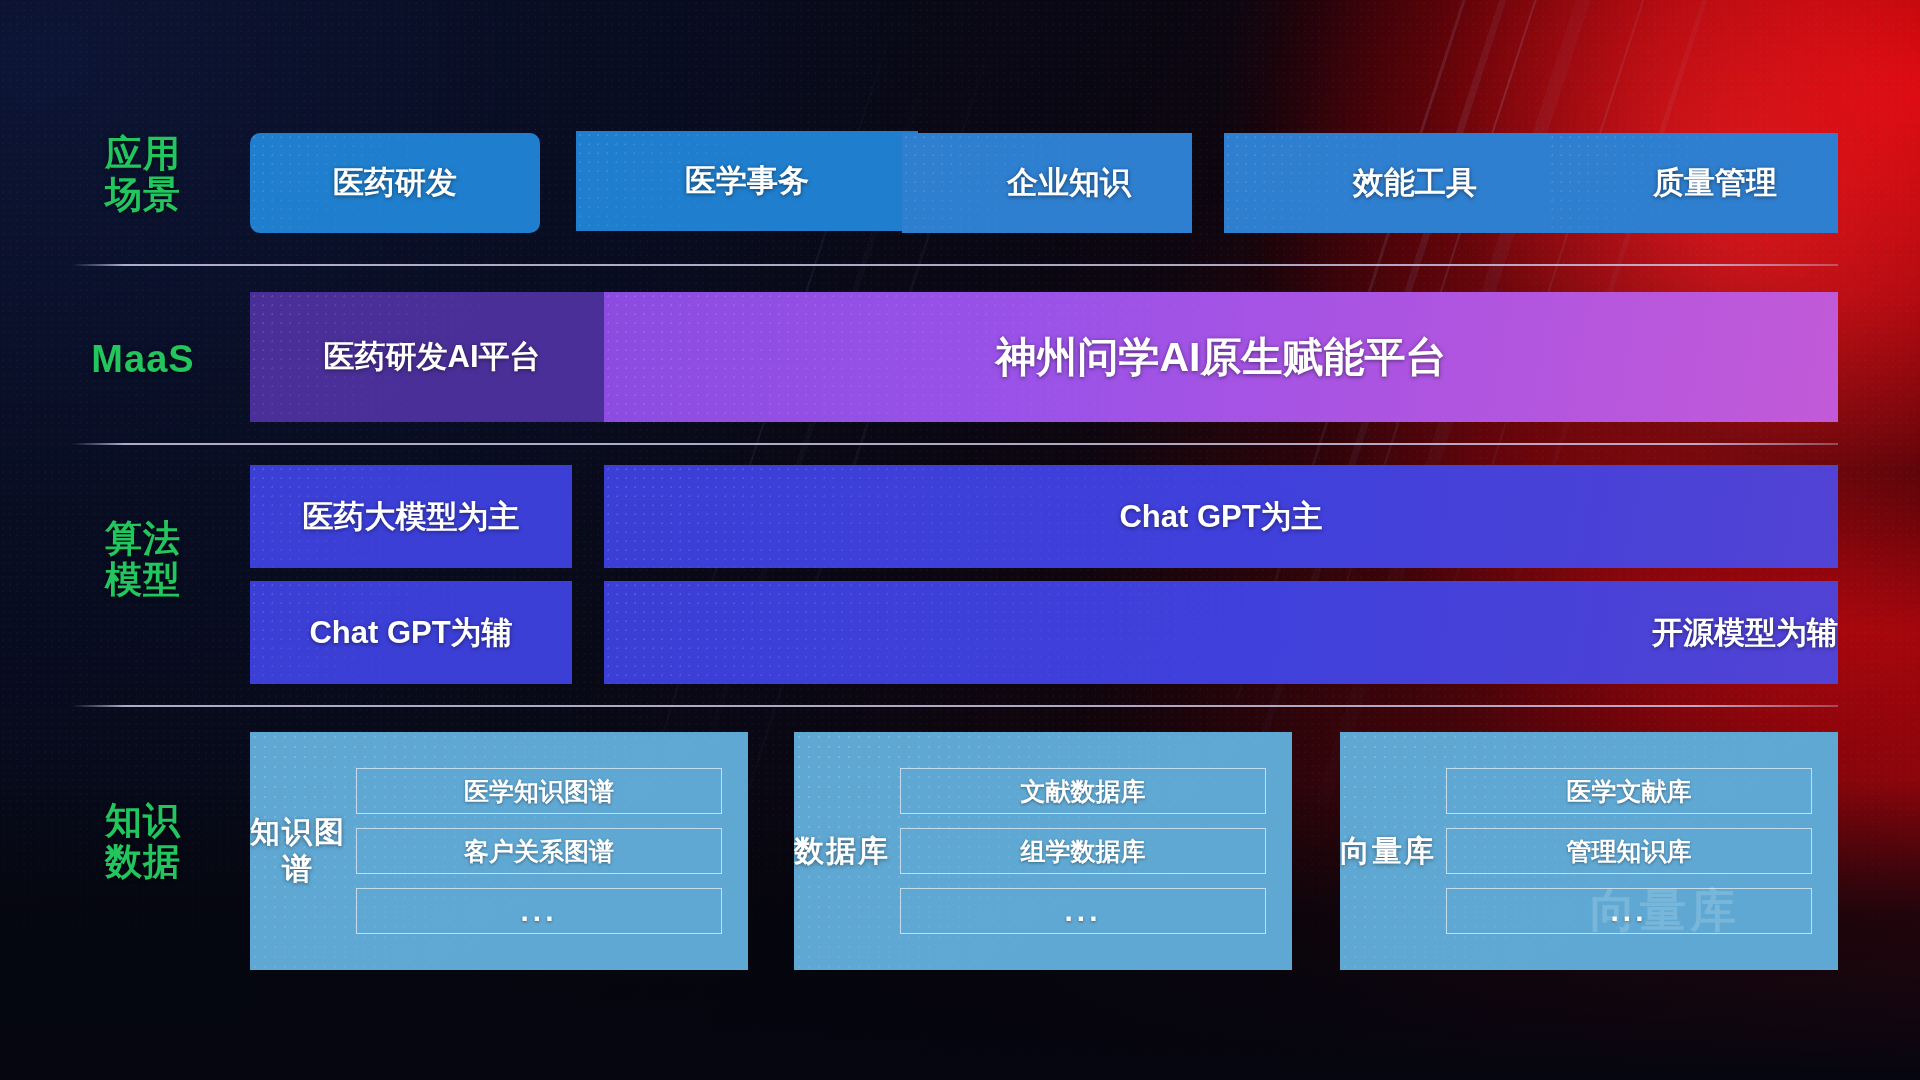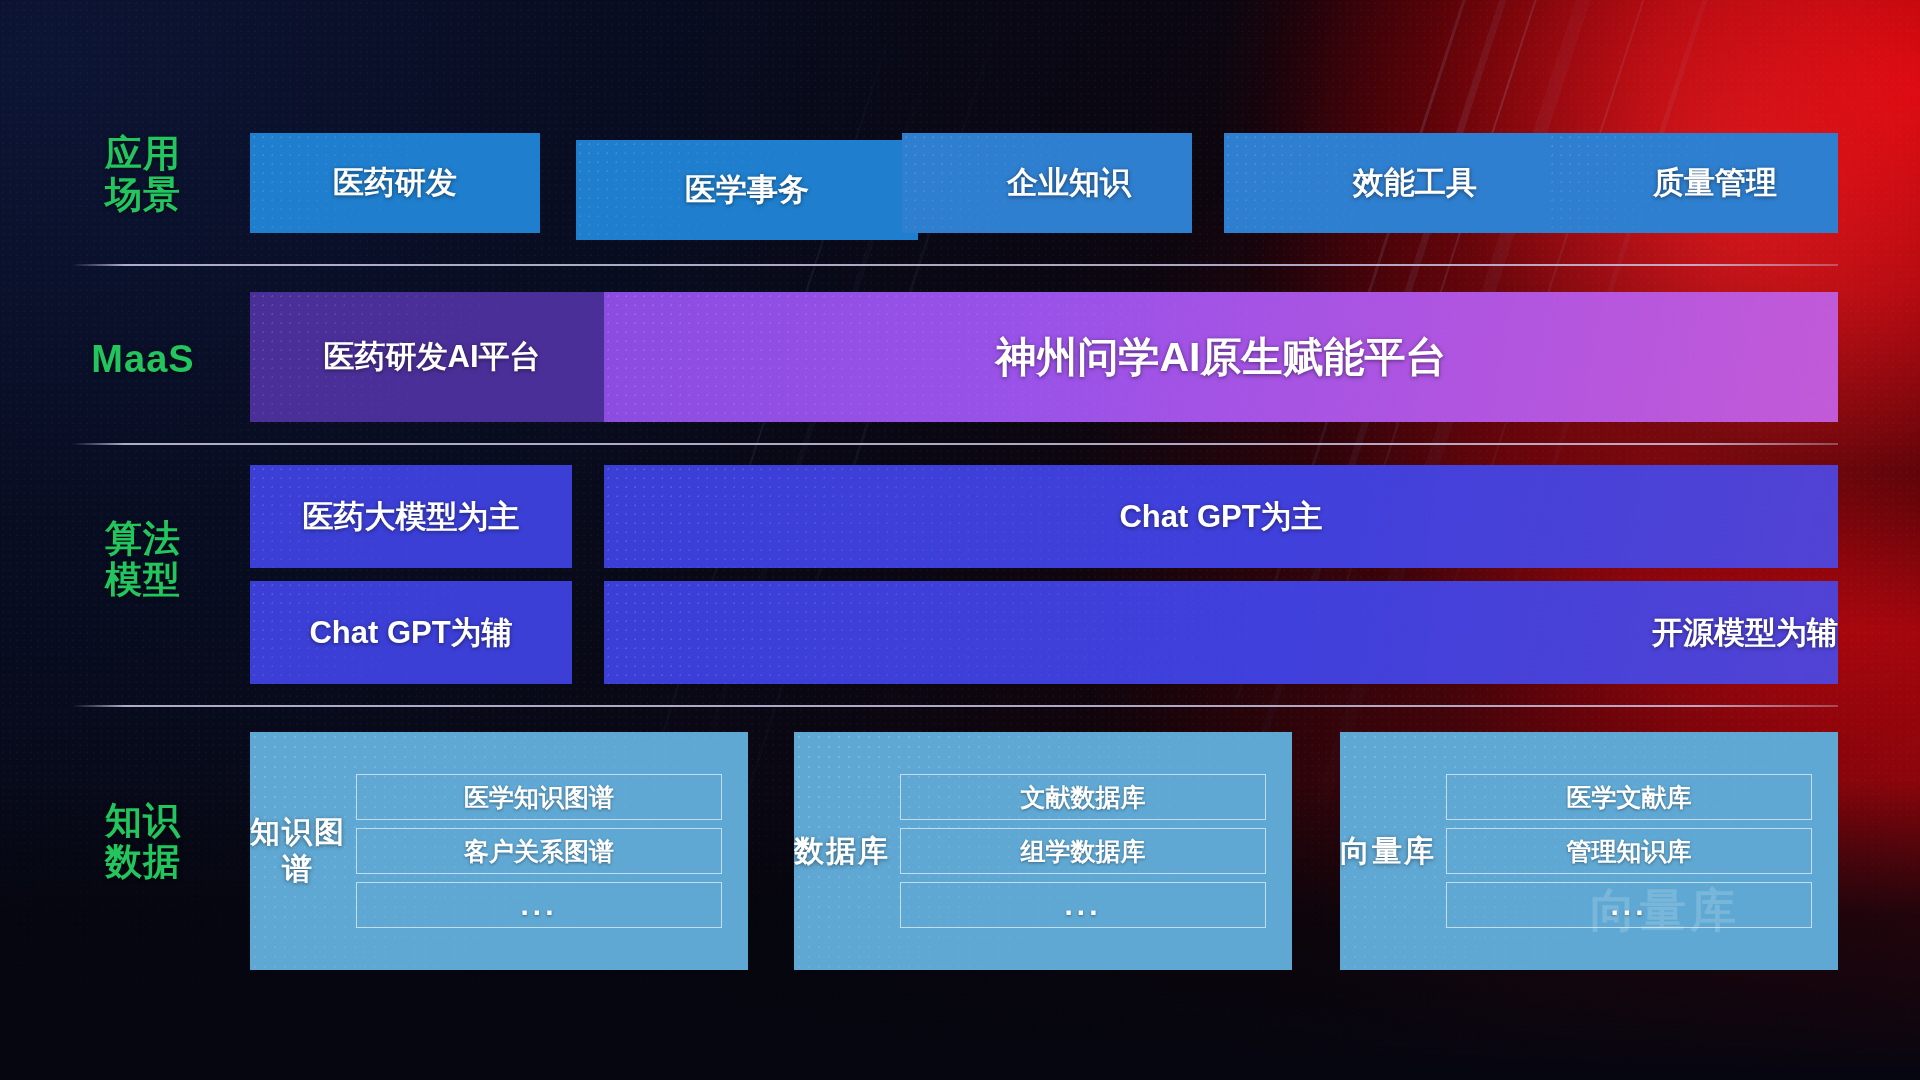--- a/index.html
+++ b/index.html
@@ -109,21 +109,21 @@
     display:flex; align-items:center; justify-content:center;
     color:#fff; font-weight:bold; font-size:30px;
     line-height:1.22; letter-spacing:2px;
     text-align:center;
     white-space:pre-line;
     text-shadow:0 1px 4px rgba(0,0,0,.45);
   }
   .kpanel-items {
     position:relative; z-index:1;
     flex:1; display:flex; flex-direction:column; justify-content:center;
-    gap:8px; padding:22px 26px 22px 10px;
+    gap:14px; padding:22px 26px 22px 10px;
   }
   .kitem {
     height:46px;
     border:1px solid rgba(255,255,255,0.62);
     display:flex; align-items:center; justify-content:center;
     color:#ffffff; font-size:25px; font-weight:bold;
     text-shadow:0 1px 3px rgba(0,0,0,.4);
   }
   .kitem.ellipsis { font-size:30px; letter-spacing:4px; }
 
@@ -155,24 +155,24 @@
   </div>
   <div class="bg-dots"></div>
   <div class="bg-bottom"></div>
 </div>
 
 <div id="sheet">
 
   <div class="row-label" style="left:78px; top:133px; width:130px; font-size:37px;">应用
 场景</div>
 
-  <div class="chip app-chip" style="left:250px; top:133px; width:290px; height:100px;">
+  <div class="chip app-chip" style="left:250px; top:133px; width:290px; height:100px;border-radius:10px;">
     <span>医药研发</span>
   </div>
-  <div class="chip app-chip" style="left:576px; top:140px; width:342px; height:100px;">
+  <div class="chip app-chip" style="left:576px; top:131px; width:342px; height:100px;">
     <span>医学事务</span>
   </div>
   <div class="chip app-chip alt" style="left:902px; top:133px; width:290px; height:100px;">
     <span>企业知识</span>
   </div>
   <div class="chip app-chip alt" style="left:1224px; top:133px; width:338px; height:100px;">
     <span>效能工具</span>
   </div>
   <div class="chip app-chip alt" style="left:1548px; top:133px; width:290px; height:100px;">
     <span>质量管理</span>

